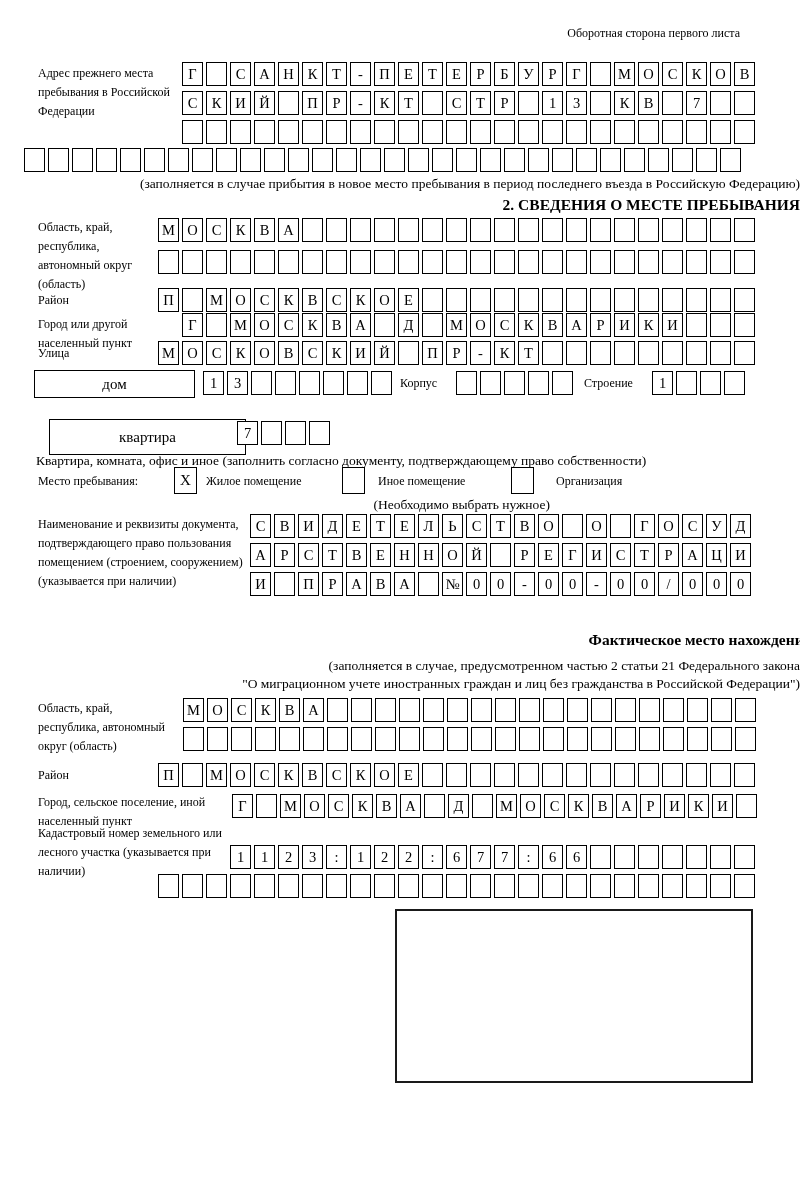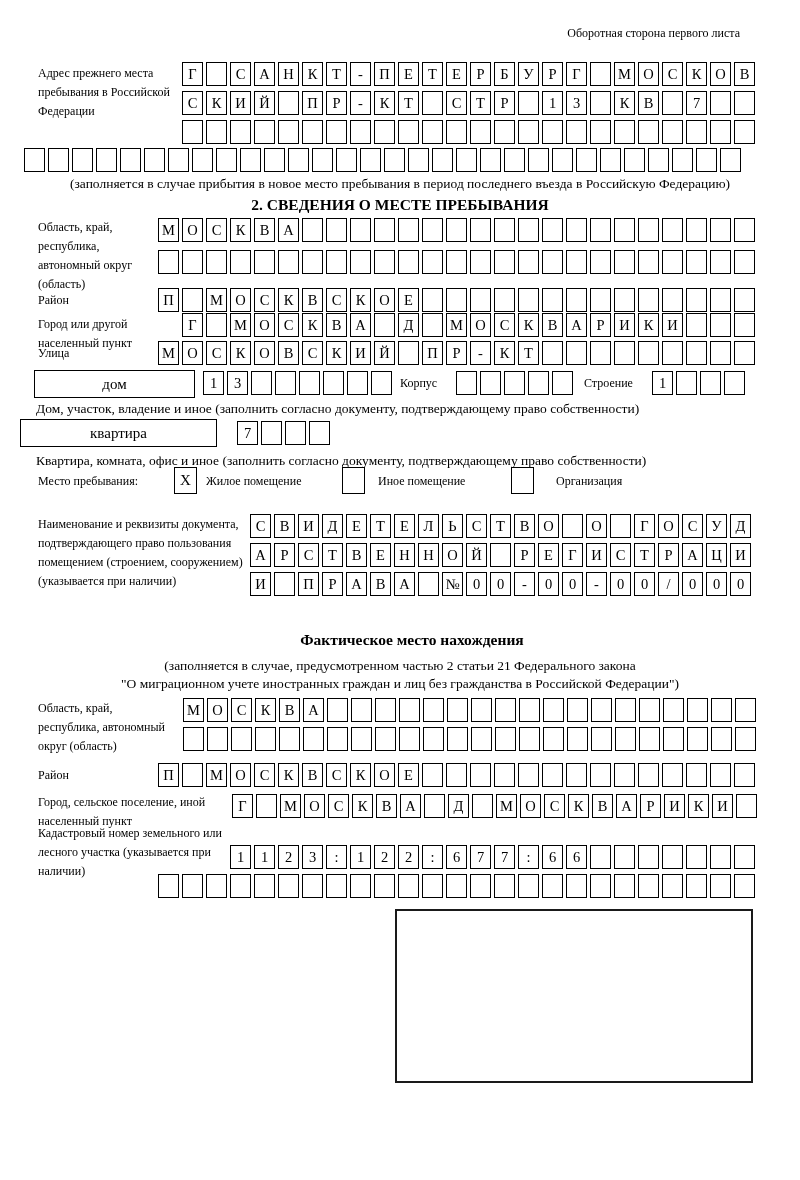--- a/index.html
+++ b/index.html
@@ -10,21 +10,21 @@
   .note{font-size:13.5px;line-height:17px;}
   .title{font-size:15.5px;font-weight:bold;}
   .cellrow{position:absolute;display:flex;gap:3px;}
   .cell{flex:0 0 auto;width:21px;height:24px;box-sizing:border-box;border:1.6px solid #000;
         display:flex;align-items:center;justify-content:center;
         font-size:14.5px;background:#fff;}
   .inputbox{position:absolute;box-sizing:border-box;border:1.6px solid #000;background:#fff;
         display:flex;align-items:center;justify-content:center;font-size:15px;}
   .checkbox{position:absolute;width:23px;height:27px;box-sizing:border-box;border:1.6px solid #000;
         display:flex;align-items:center;justify-content:center;font-size:15px;background:#fff;}
-  .center{text-align:center;}
+  .center{text-align:right;}
   .stampbox{position:absolute;box-sizing:border-box;border:2px solid #1a1a1a;background:#fff;}
 </style>
 </head>
 <body>
 
 <div id="form">
 
   <div class="abs lbl" style="left:300px;top:24px;width:440px;text-align:right;">Оборотная сторона первого листа</div>
 
   <div class="abs lbl" style="left:38px;top:64px;width:138px;">Адрес прежнего места пребывания в Российской Федерации</div>
@@ -303,38 +303,38 @@
       <span class="cell"></span>
       <span class="cell"></span>
     </div>
   <div class="abs lbl" style="left:584px;top:374px;">Строение</div>
   <div class="cellrow" style="left:652px;top:371px;">
       <span class="cell">1</span>
       <span class="cell"></span>
       <span class="cell"></span>
       <span class="cell"></span>
     </div>
-  <div class="abs note" style="left:36px;top:400px;width:760px;">Дом, участок, владение и иное (заполнить согласно документу, подтверждающему право собственности)</div>
-
-  <div class="inputbox" style="left:20px;top:419px;width:197px;height:28px;">квартира</div>
+
+  <div class="inputbox" style="left:49px;top:419px;width:197px;height:36px;">квартира</div>
   <div class="cellrow" style="left:237px;top:421px;">
       <span class="cell">7</span>
       <span class="cell"></span>
       <span class="cell"></span>
       <span class="cell"></span>
     </div>
   <div class="abs note" style="left:36px;top:452px;width:760px;">Квартира, комната, офис и иное (заполнить согласно документу, подтверждающему право собственности)</div>
 
   <div class="abs lbl" style="left:38px;top:472px;">Место пребывания:</div>
   <div class="checkbox" style="left:174px;top:467px;">X</div>
   <div class="abs lbl" style="left:206px;top:472px;">Жилое помещение</div>
   <div class="checkbox" style="left:342px;top:467px;"></div>
   <div class="abs lbl" style="left:378px;top:472px;">Иное помещение</div>
   <div class="checkbox" style="left:511px;top:467px;"></div>
   <div class="abs lbl" style="left:556px;top:472px;">Организация</div>
+  <div class="abs note center" style="left:150px;top:496px;width:400px;">(Необходимо выбрать нужное)</div>
 
   <div class="abs lbl" style="left:38px;top:515px;width:208px;">Наименование и реквизиты документа, подтверждающего право пользования помещением (строением, сооружением) (указывается при наличии)</div>
   <div class="cellrow" style="left:250px;top:514px;">
       <span class="cell">С</span>
       <span class="cell">В</span>
       <span class="cell">И</span>
       <span class="cell">Д</span>
       <span class="cell">Е</span>
       <span class="cell">Т</span>
       <span class="cell">Е</span>

